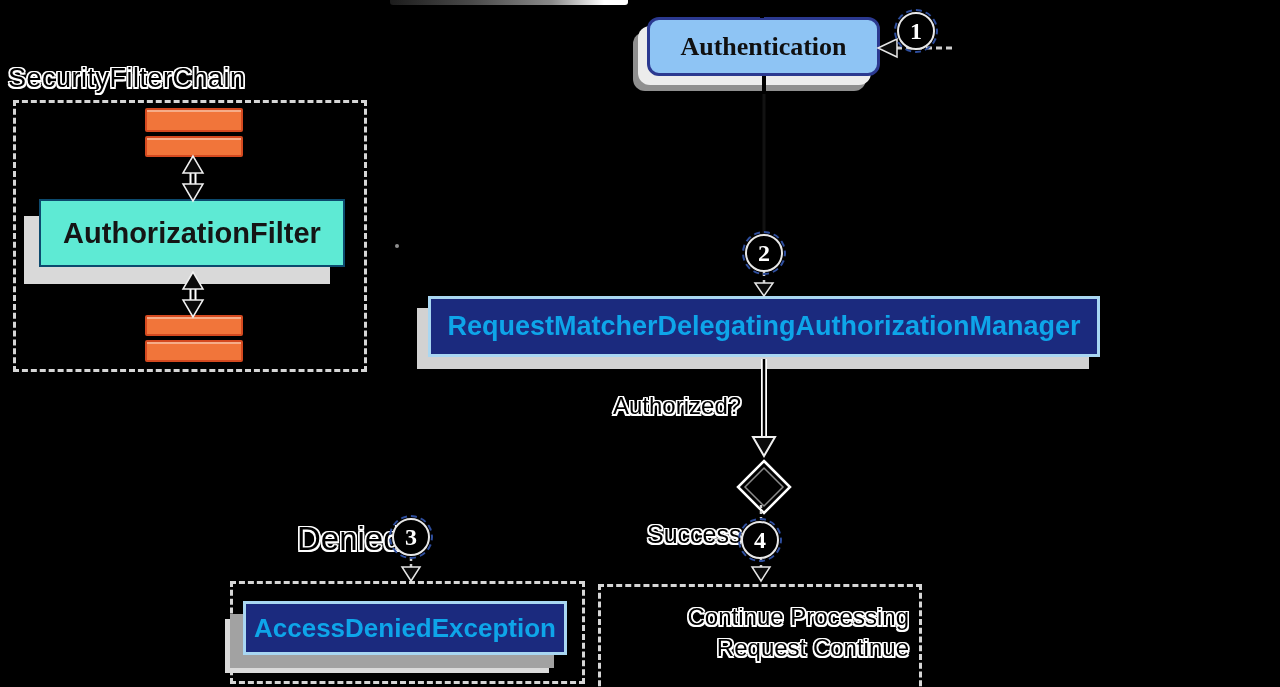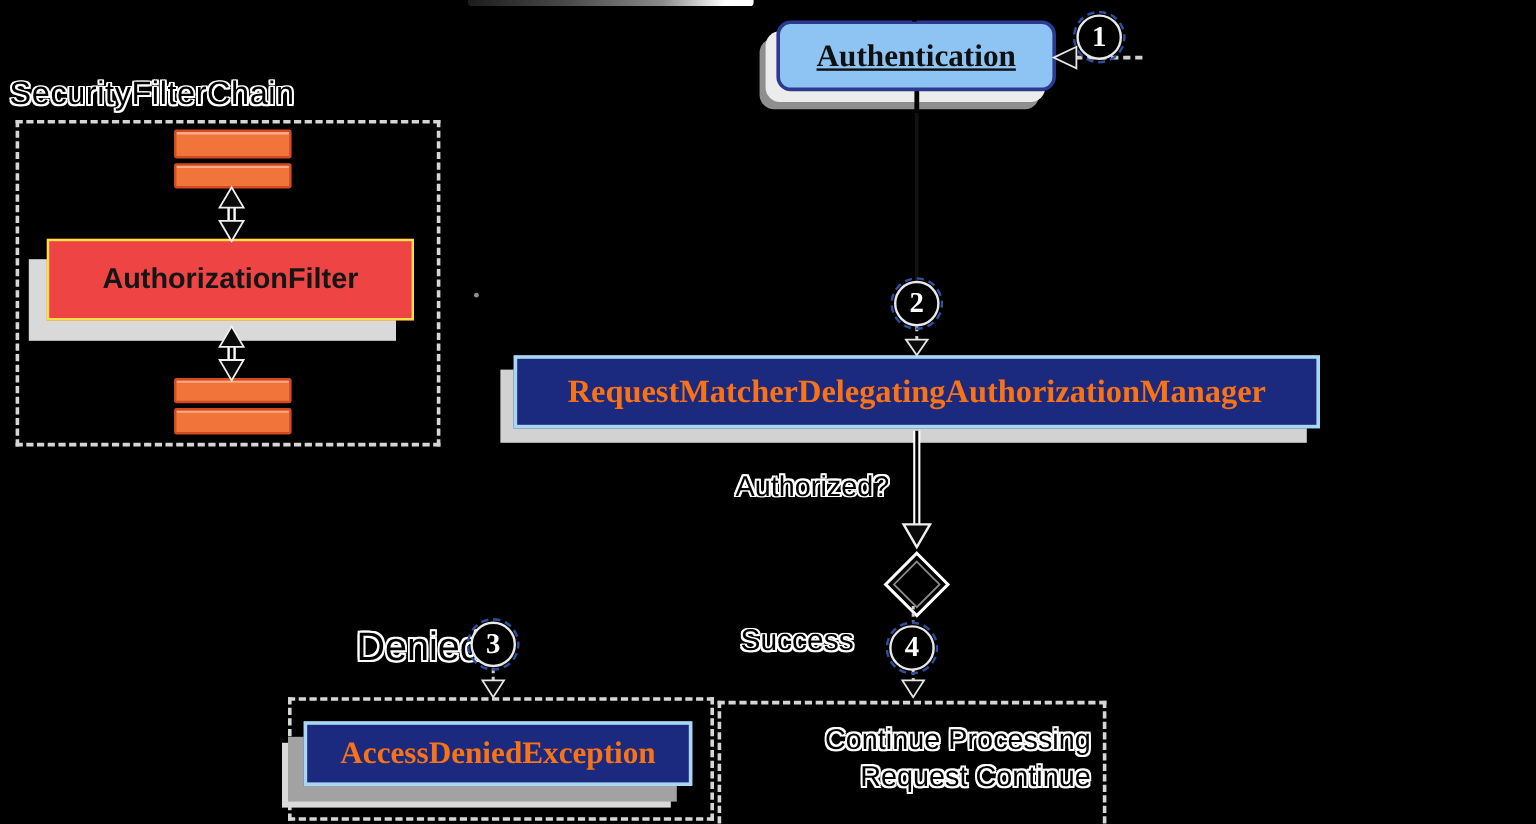--- a/index.html
+++ b/index.html
@@ -7,22 +7,22 @@
     position:relative;width:1280px;height:687px;background:#000;
     overflow:hidden;font-family:"Liberation Sans",sans-serif;
   }
   
   .top-strip{
     position:absolute;left:390px;top:0;width:238px;height:5px;
     background:linear-gradient(to right,#1c1c1c 0%,#4a4a4a 35%,#8a8a8a 68%,#ffffff 90%,#ffffff 100%);
     border-radius:0 0 3px 3px;
   }
   
-  .serifText{font-family:"Liberation Serif",serif;font-weight:bold;color:#101010;text-decoration:underline;}
-  .whiteSerif{font-family:Liberation Serif, serif;font-weight:bold;color:#f97316;}
+  .serifText{font-family:"Liberation Serif",serif;font-weight:bold;color:#101010;}
+  .whiteSerif{font-family:Liberation Sans, sans-serif;font-weight:bold;color:#0ea5e9;}
   
   .outlined{
     color:#000;font-weight:normal;
     text-shadow:-1.5px -1.5px 0 #fff,1.5px -1.5px 0 #fff,-1.5px 1.5px 0 #fff,
                  1.5px 1.5px 0 #fff,-1.5px 0 0 #fff,1.5px 0 0 #fff,
                  0 -1.5px 0 #fff,0 1.5px 0 #fff;
   }
   .flexC{display:flex;align-items:center;justify-content:center;}
 
   
@@ -49,54 +49,54 @@
     position:absolute;left:129px;width:94px;background:#F1753A;
     border:2px solid #D4491F;border-radius:2px;
     box-shadow:inset 0 2px 0 rgba(255,255,255,.4);
   }
   .obar1{top:5px;height:20px;}
   .obar2{top:33px;height:17px;}
   .obar3{top:212px;height:17px;}
   .obar4{top:237px;height:18px;}
   .authfilter-box{
     position:absolute;left:23px;top:96px;width:302px;height:64px;
-    background:#ef4444;border:2px solid #fde047;
+    background:#5eead4;border:2px solid #0c4a6e;
     box-shadow:-15px 17px 0 #d9d9d9;
-    font-size:24px;font-weight:bold;color:#151515;
+    font-size:29px;font-weight:bold;color:#151515;
   }
 
   
   .rm-box{
     position:absolute;left:428px;top:296px;width:666px;height:55px;
     background:#1B2A7E;border:3px solid #A9D7F2;
     box-shadow:-11px 12px 0 #d2d2d2;
     font-size:27px;
   }
 
   
   .lbl-authorized{position:absolute;left:585px;top:392px;font-size:24px;margin-left:28px;}
   .lbl-denied{position:absolute;left:283px;top:520px;font-size:33px;padding-left:14px;}
-  .lbl-success{position:absolute;left:617px;top:520px;font-size:25px;}
+  .lbl-success{position:absolute;left:647px;top:520px;font-size:25px;}
 
   
   .step{
     position:absolute;width:34px;height:34px;border-radius:50%;
     background:#000;border:2px solid #e8e8e8;
     outline:2px dashed #2E4E9E;outline-offset:1px;
     color:#fff;font-family:"Liberation Serif",serif;font-weight:bold;
     font-size:24px;line-height:34px;text-align:center;
   }
   .step1{left:897px;top:12px;}
   .step2{left:745px;top:234px;}
   .step3{left:392px;top:518px;}
   .step4{left:741px;top:521px;}
 
   
   .adx-container{
-    position:absolute;left:240px;top:581px;width:349px;height:97px;
+    position:absolute;left:230px;top:581px;width:349px;height:97px;
     border:3px dashed #d6d6d6;
   }
   .adx-box{
     position:absolute;left:10px;top:17px;width:318px;height:48px;
     background:#1B2A7E;border:3px solid #A9D7F2;
     box-shadow:-13px 13px 0 #a2a2a2,-18px 18px 0 #dadada;
     font-size:26px;
   }
   .cont-container{
     position:absolute;left:598px;top:584px;width:308px;height:91px;

